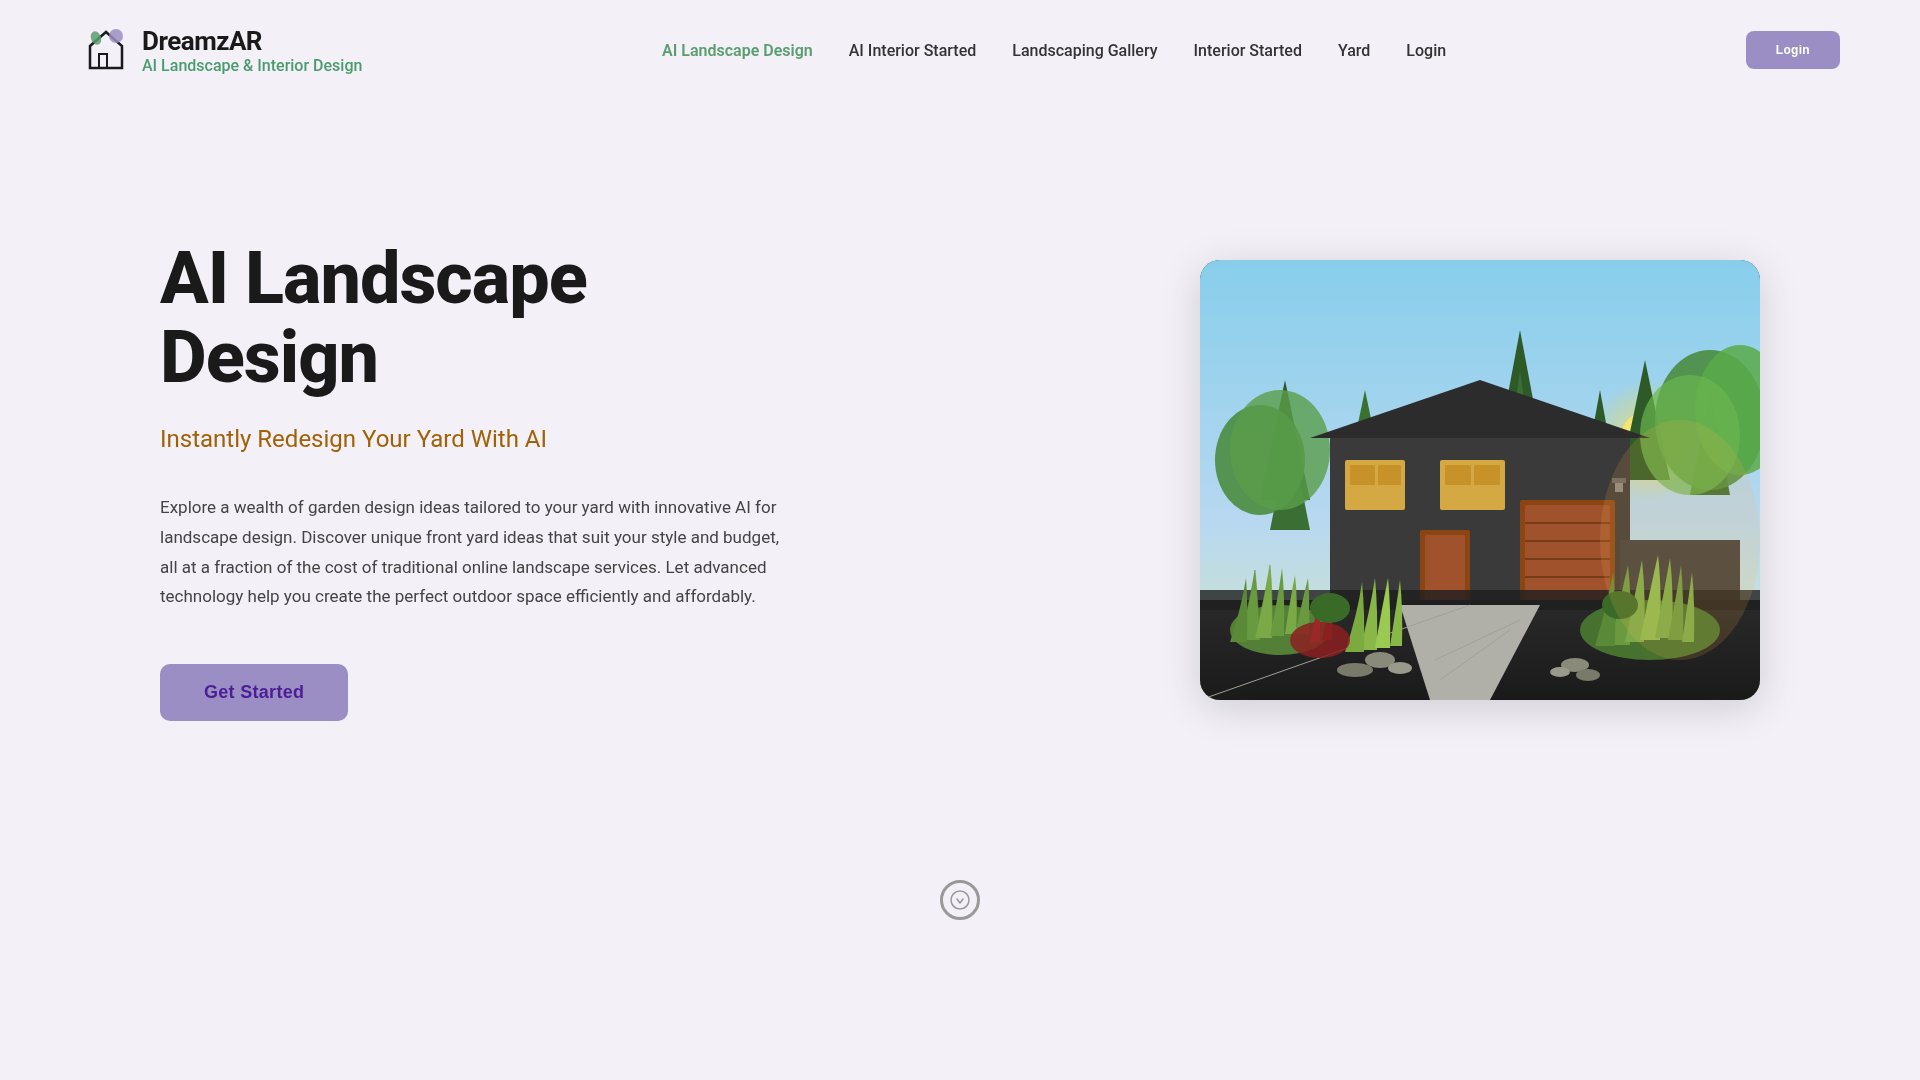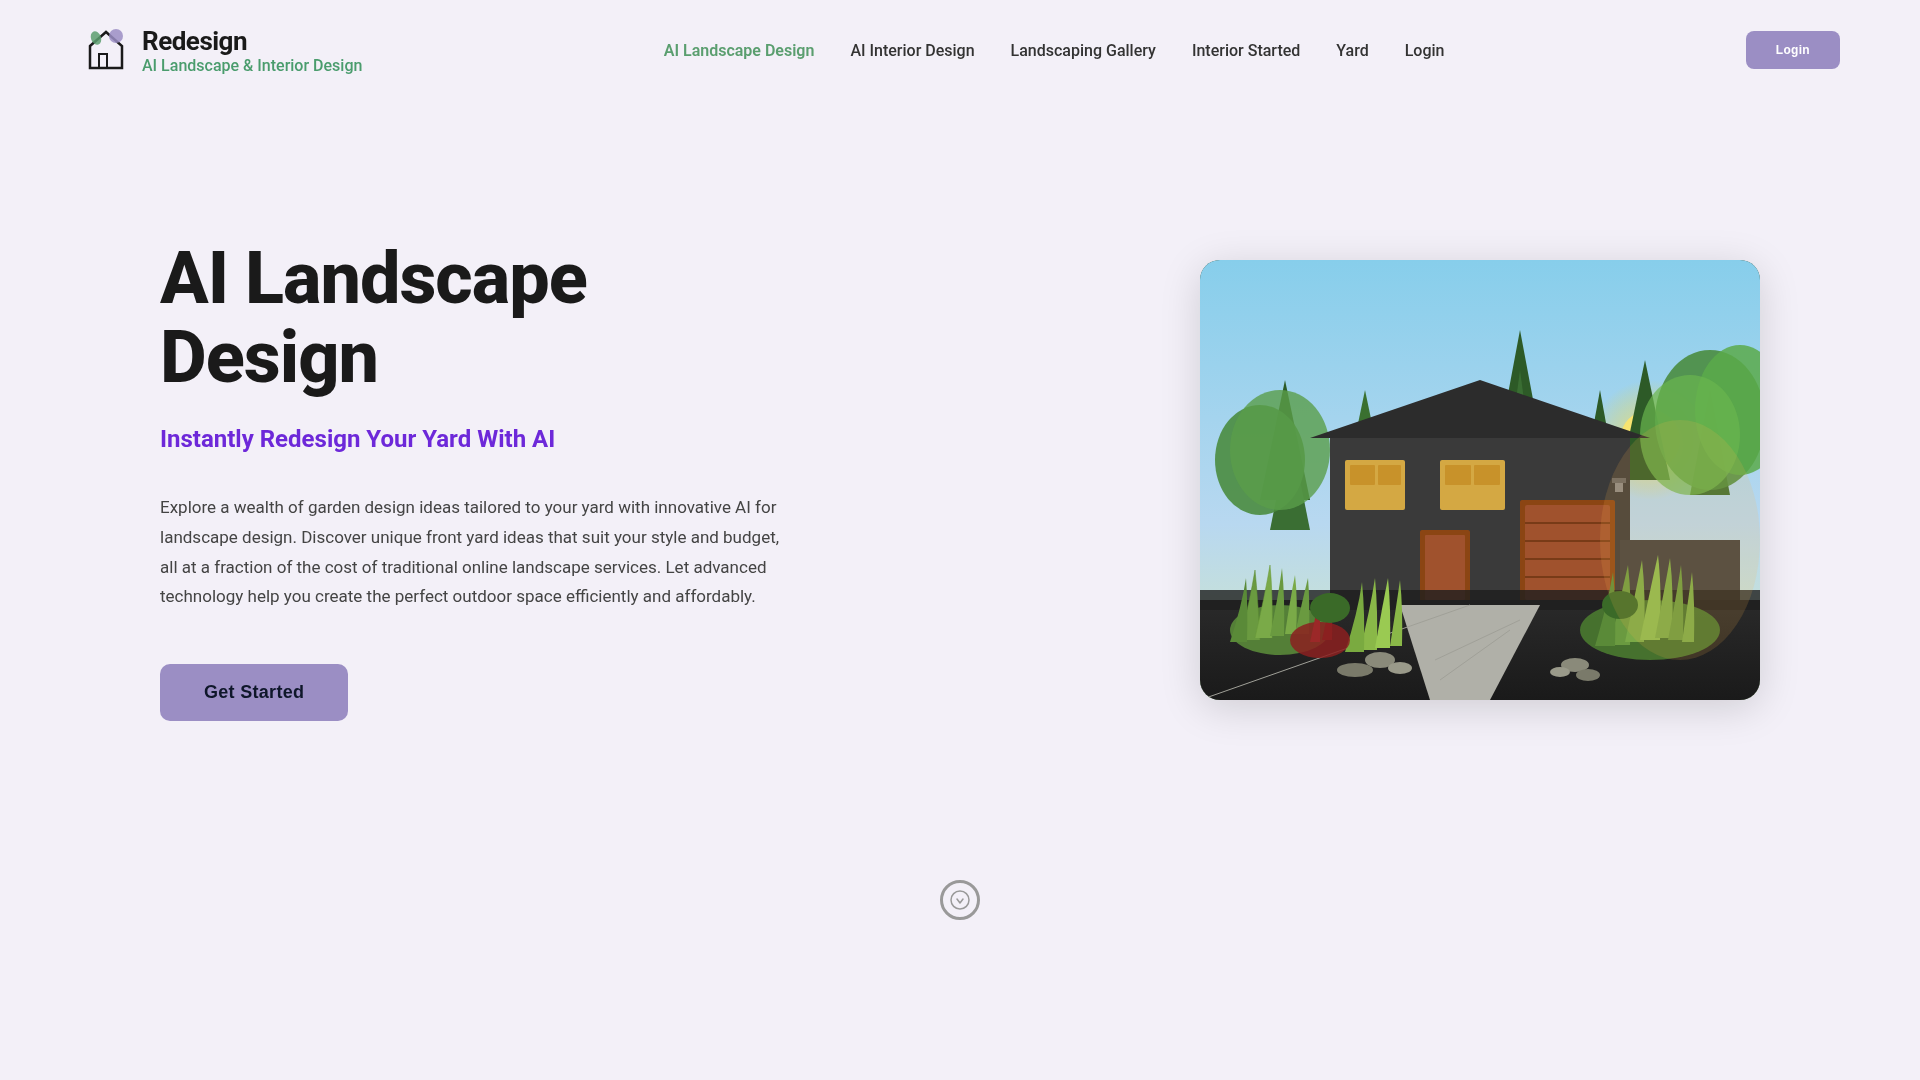--- a/index.html
+++ b/index.html
@@ -108,35 +108,35 @@
       font-size: 72px;
       font-weight: 800;
       color: #1a1a1a;
       line-height: 1.1;
       margin-bottom: 28px;
       letter-spacing: -1px;
     }
 
     .hero-subtitle {
       font-size: 24px;
-      font-weight: 700;
-      color: #6d28d9;
+      font-weight: 400;
+      color: #a16207;
       margin-bottom: 40px;
     }
 
     .hero-description {
       font-size: 17px;
       color: #444;
       line-height: 1.75;
       margin-bottom: 52px;
     }
 
     .get-started-btn {
       background-color: #9b8ec4;
-      color: #0f172a;
+      color: #4c1d95;
       border: none;
       padding: 18px 44px;
       border-radius: 10px;
       font-size: 18px;
       font-weight: 600;
       cursor: pointer;
       letter-spacing: 0.3px;
     }
 
     
@@ -191,28 +191,28 @@
     <svg class="logo-icon" viewBox="0 0 52 52" fill="none" xmlns="http://www.w3.org/2000/svg">
 
       <path d="M10 22 L26 8 L42 22 L42 44 L10 44 Z" fill="none" stroke="#1a1a1a" stroke-width="2.5"></path>
       <rect x="19" y="30" width="8" height="14" fill="none" stroke="#1a1a1a" stroke-width="2"></rect>
 
       <circle cx="36" cy="12" r="7" fill="#9b8ec4" opacity="0.85"></circle>
 
       <ellipse cx="16" cy="14" rx="5" ry="7" fill="#5a9e6f" opacity="0.85" transform="rotate(-20 16 14)"></ellipse>
     </svg>
     <div class="logo-text-block">
-      <span class="logo-name">Redesign</span>
+      <span class="logo-name">DreamzAR</span>
       <span class="logo-tagline">AI Landscape &amp; Interior Design</span>
     </div>
   </div>
 
   <nav>
     <a class="nav-link active" href="#">AI Landscape Design</a>
-    <a class="nav-link" href="#">AI Interior Design</a>
+    <a class="nav-link" href="#">AI Interior Started</a>
     <a class="nav-link" href="#">Landscaping Gallery</a>
     <a class="nav-link" href="#">Interior Started</a>
     <a class="nav-link" href="#">Yard</a>
     <a class="nav-link" href="#">Login</a>
   </nav>
 
   <button class="login-btn">Login</button>
 </header>
 
 <section class="hero">

